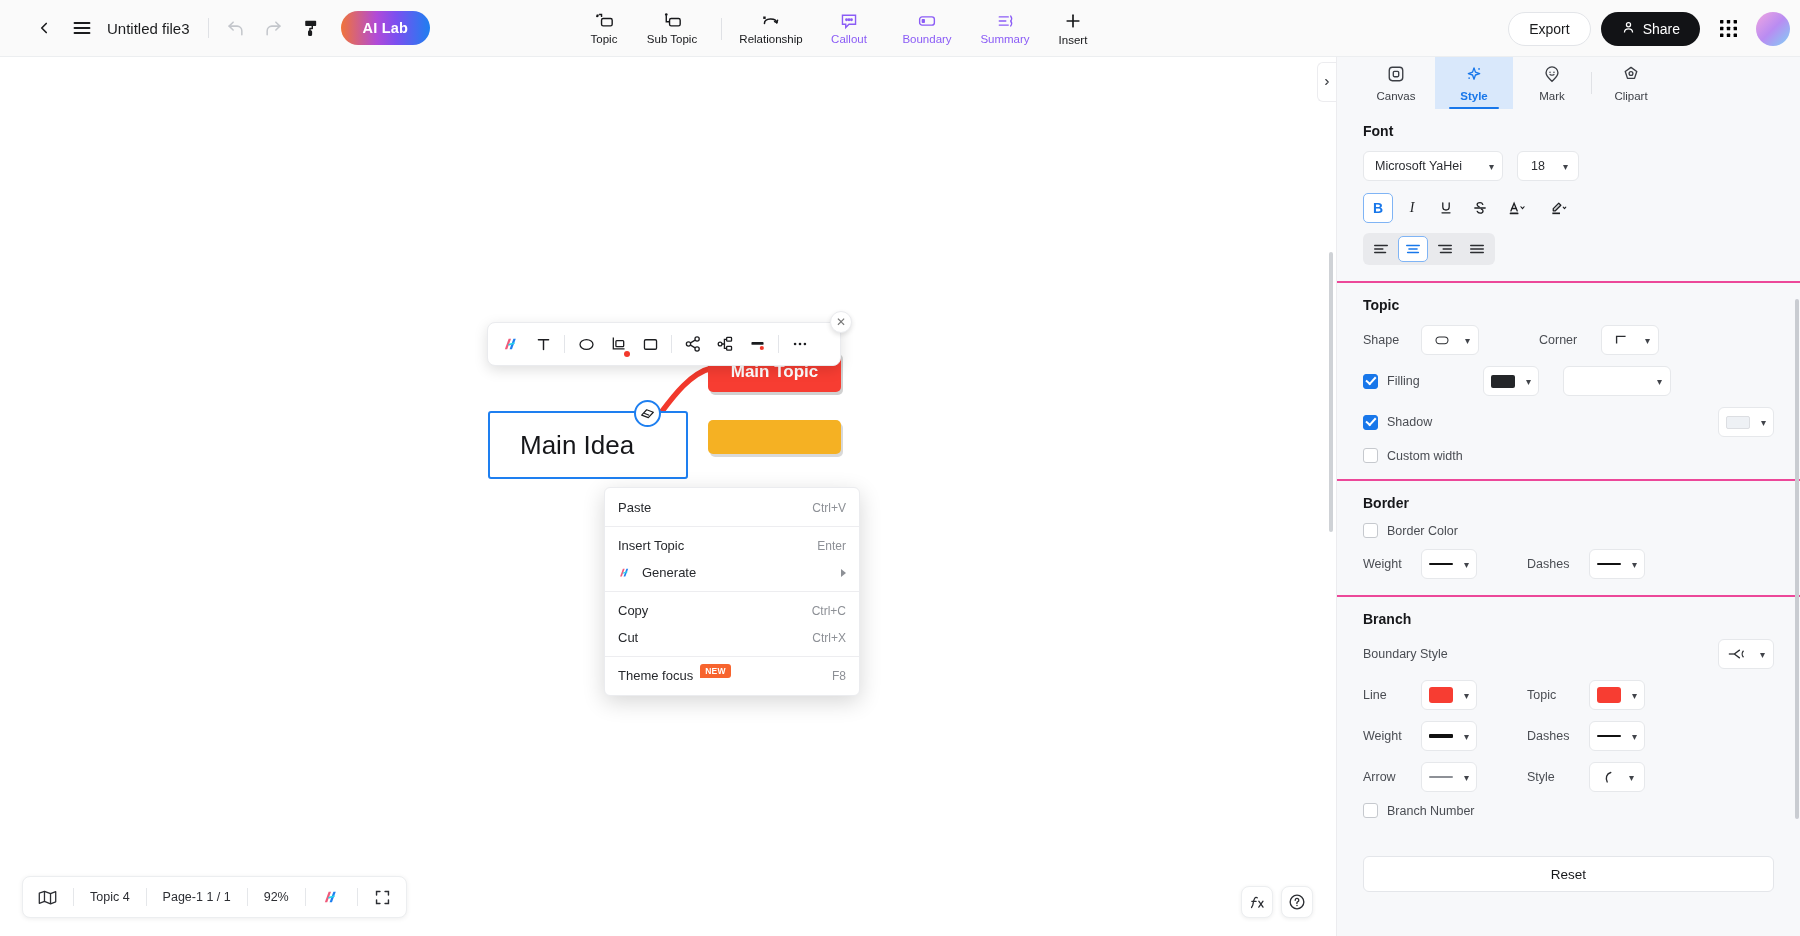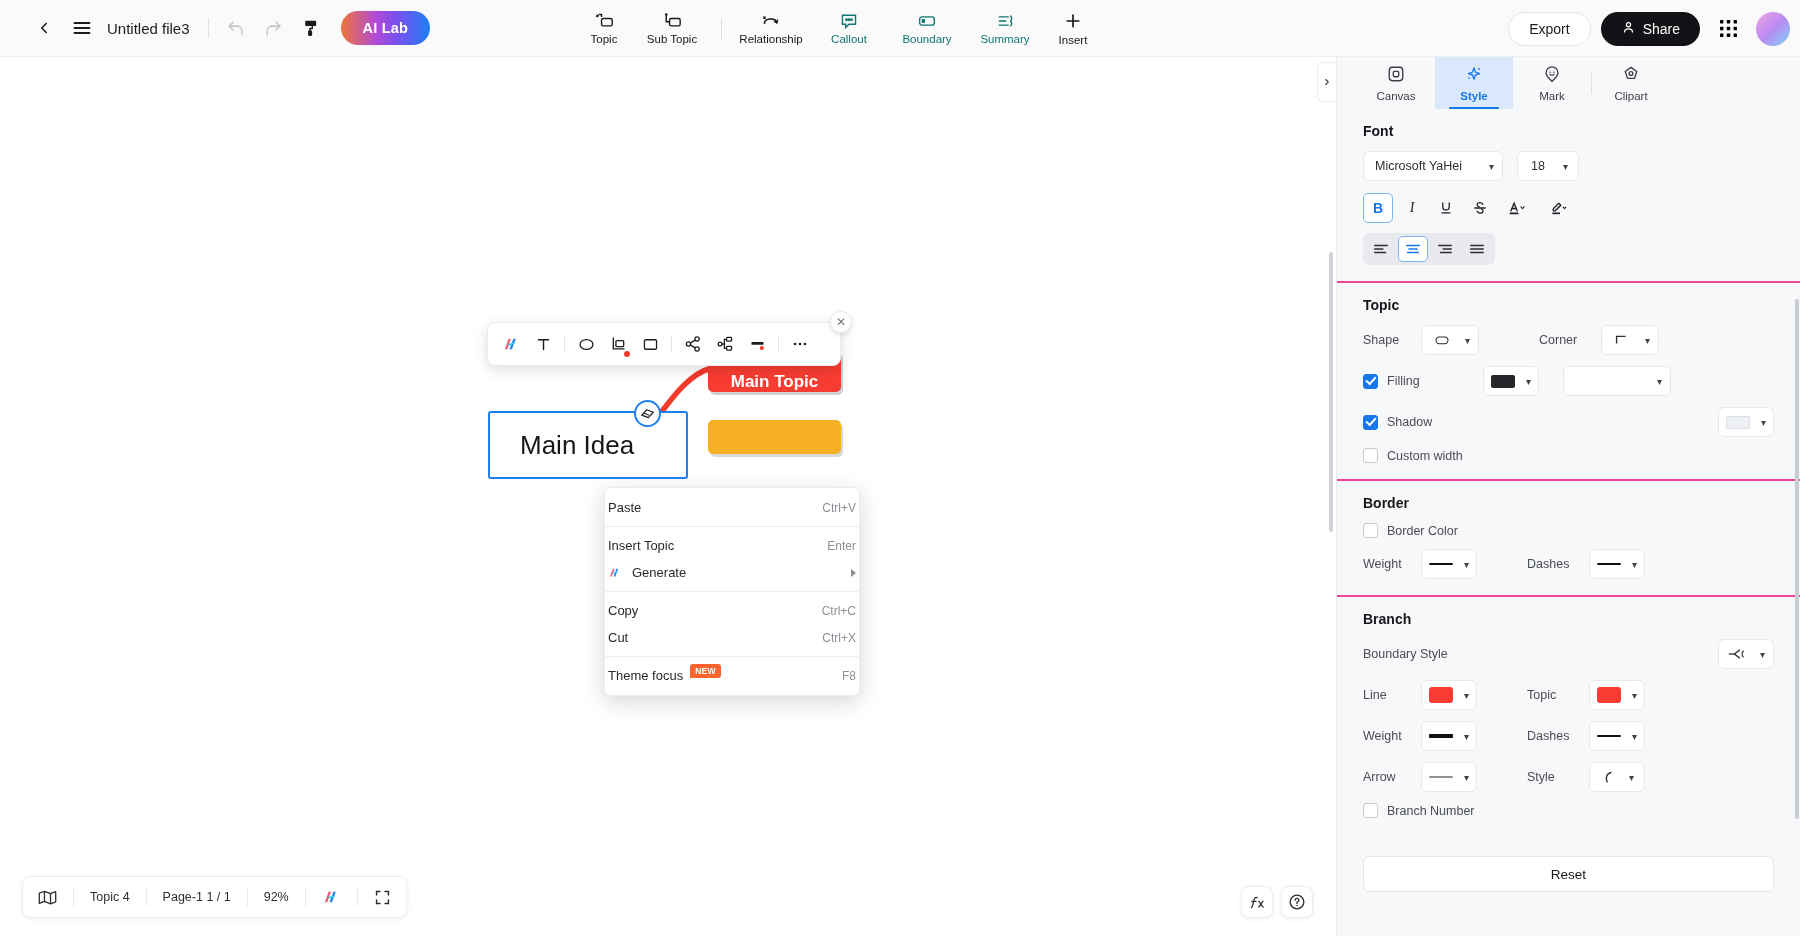--- a/index.html
+++ b/index.html
@@ -42,21 +42,21 @@
     position: absolute; left: 575px; top: 0; height: 57px;
     display: flex; align-items: center; gap: 0px;
   }
   .tool {
     width: 58px; height: 53px; display: flex; flex-direction: column;
     align-items: center; justify-content: center; gap: 3px;
     border-radius: 6px; cursor: pointer; color: #16171a;
   }
   .tool .tlabel { font-size: 11.5px; line-height: 12px; white-space: nowrap; }
   .tool.wide { width: 78px; }
-  .tool.disabled { color: #0f766e; cursor: default; }
+  .tool.disabled { color: #8b5cf6; cursor: default; }
   .tool-sep { width: 1px; height: 22px; background: #dfe1e5; margin: 0 10px; }
 
   
   .tb-right {
     position: absolute; right: 10px; top: 0; height: 57px;
     display: flex; align-items: center; gap: 10px;
   }
   .btn-export {
     height: 34px; padding: 0 20px; border-radius: 17px;
     background: #fff; border: 1px solid #e3e5e9; color: #1b1c1e;
@@ -104,21 +104,21 @@
   
   .canvas {
     position: absolute; left: 0; top: 57px; width: 1336px; height: 879px;
     background: #fff; overflow: hidden;
   }
 
   
   .node-main-topic {
     position: absolute; left: 708px; top: 294px; width: 133px; height: 41px;
     background: #f73d32; border-radius: 5px;
-    display: flex; align-items: flex-end; justify-content: center;
+    display: flex; align-items: center; justify-content: center;
     color: #fff; font-size: 17px; font-weight: bold;
     box-shadow: 2px 3px 0 rgba(0,0,0,.18);
   }
   .node-main-idea {
     position: absolute; left: 488px; top: 354px; width: 200px; height: 68px;
     background: #fff; border: 2px solid #1e7ff0; border-radius: 3px;
     display: flex; align-items: center; padding-left: 30px;
     color: #16171a; font-size: 26px; overflow: hidden; white-space: nowrap;
   }
   .node-yellow {
@@ -161,21 +161,21 @@
   
   .ctxmenu {
     position: absolute; left: 604px; top: 430px; width: 256px;
     background: #fff; border-radius: 6px;
     border: 1px solid #ebecef;
     box-shadow: 0 6px 22px rgba(0,0,0,.16);
     padding: 6px 0; z-index: 20;
   }
   .ctxitem {
     height: 27px; display: flex; align-items: center;
-    padding: 0 3px; font-size: 13px; color: #27292d; cursor: pointer;
+    padding: 0 13px; font-size: 13px; color: #27292d; cursor: pointer;
     position: relative;
   }
   .ctxitem.sel { background: #e9eaec; }
   .ctxitem .ctxlabel { flex: 1; white-space: nowrap; }
   .ctxitem .ctxkey { font-size: 12px; color: #8d9096; margin-left: 14px; }
   .ctxicon { width: 17px; margin-right: 7px; display: flex; align-items: center; }
   .ctxarrow {
     width: 0; height: 0; border-left: 5px solid #8d9096;
     border-top: 4px solid transparent; border-bottom: 4px solid transparent;
     margin-left: 8px;

